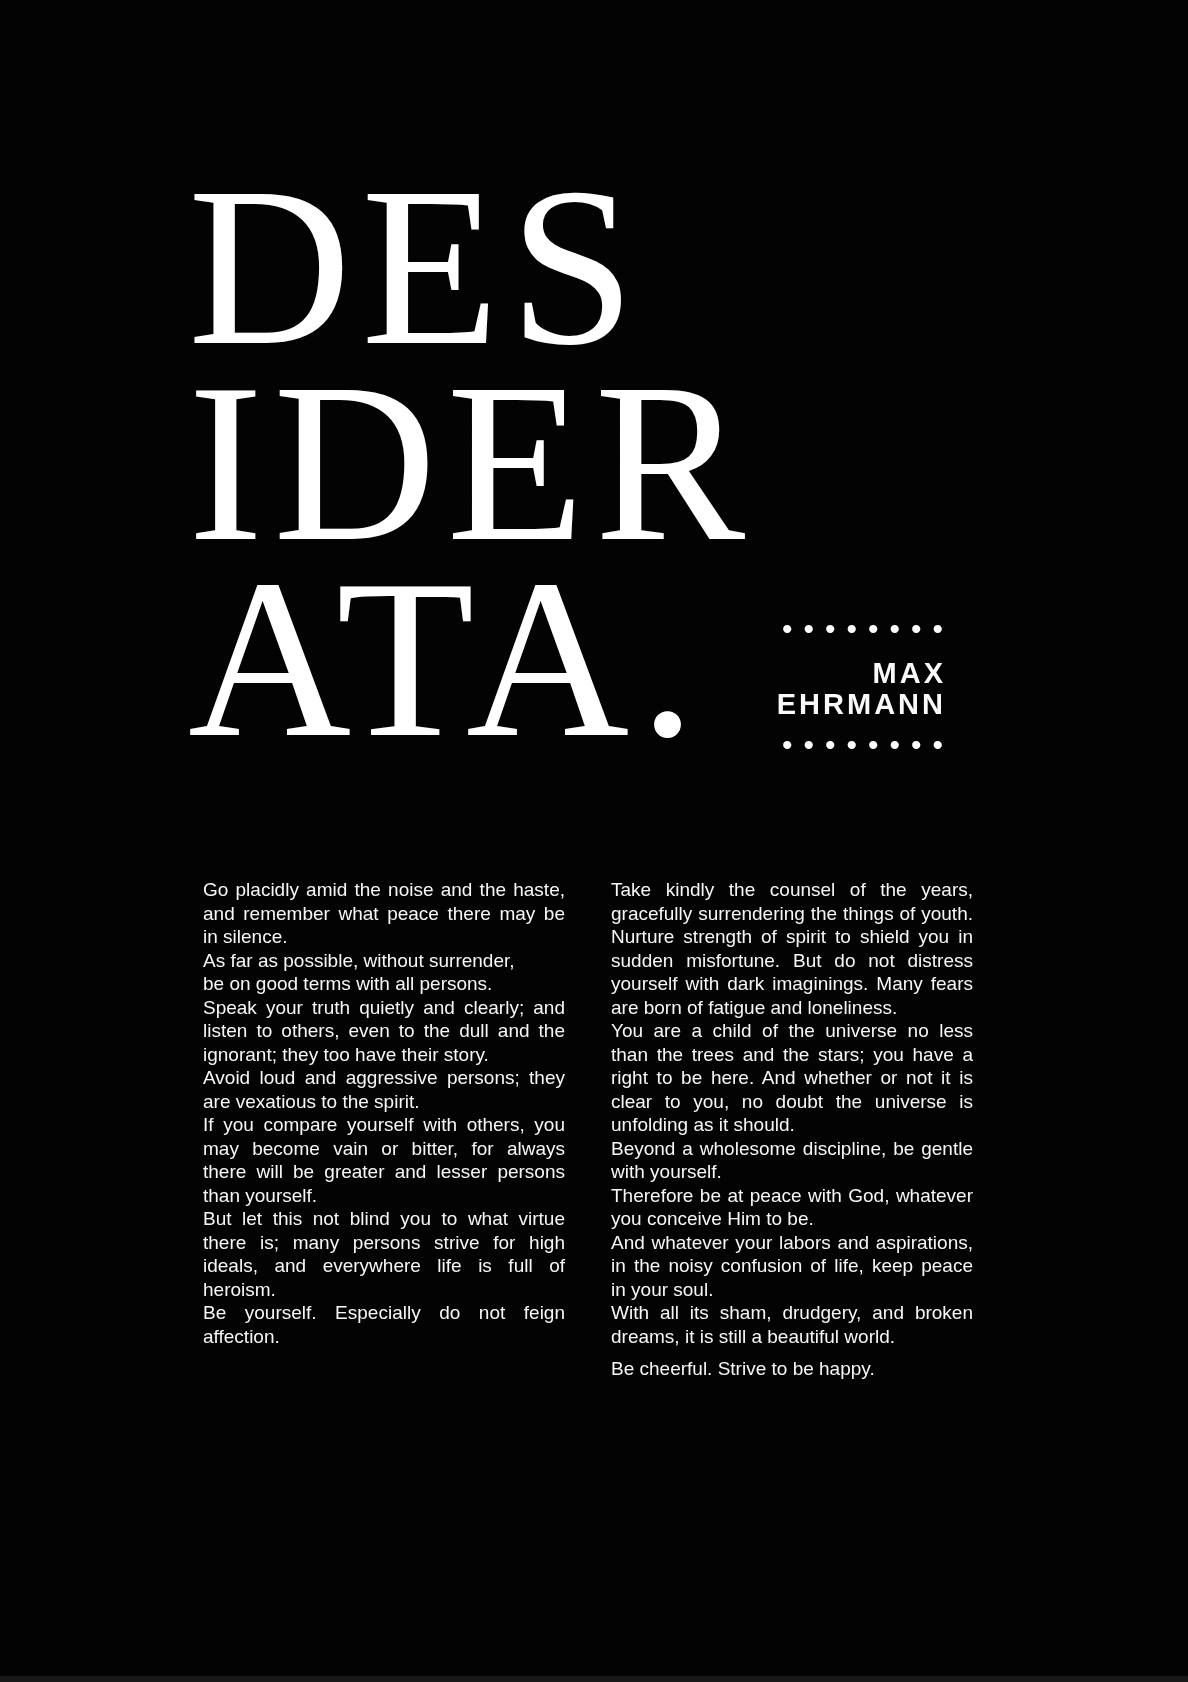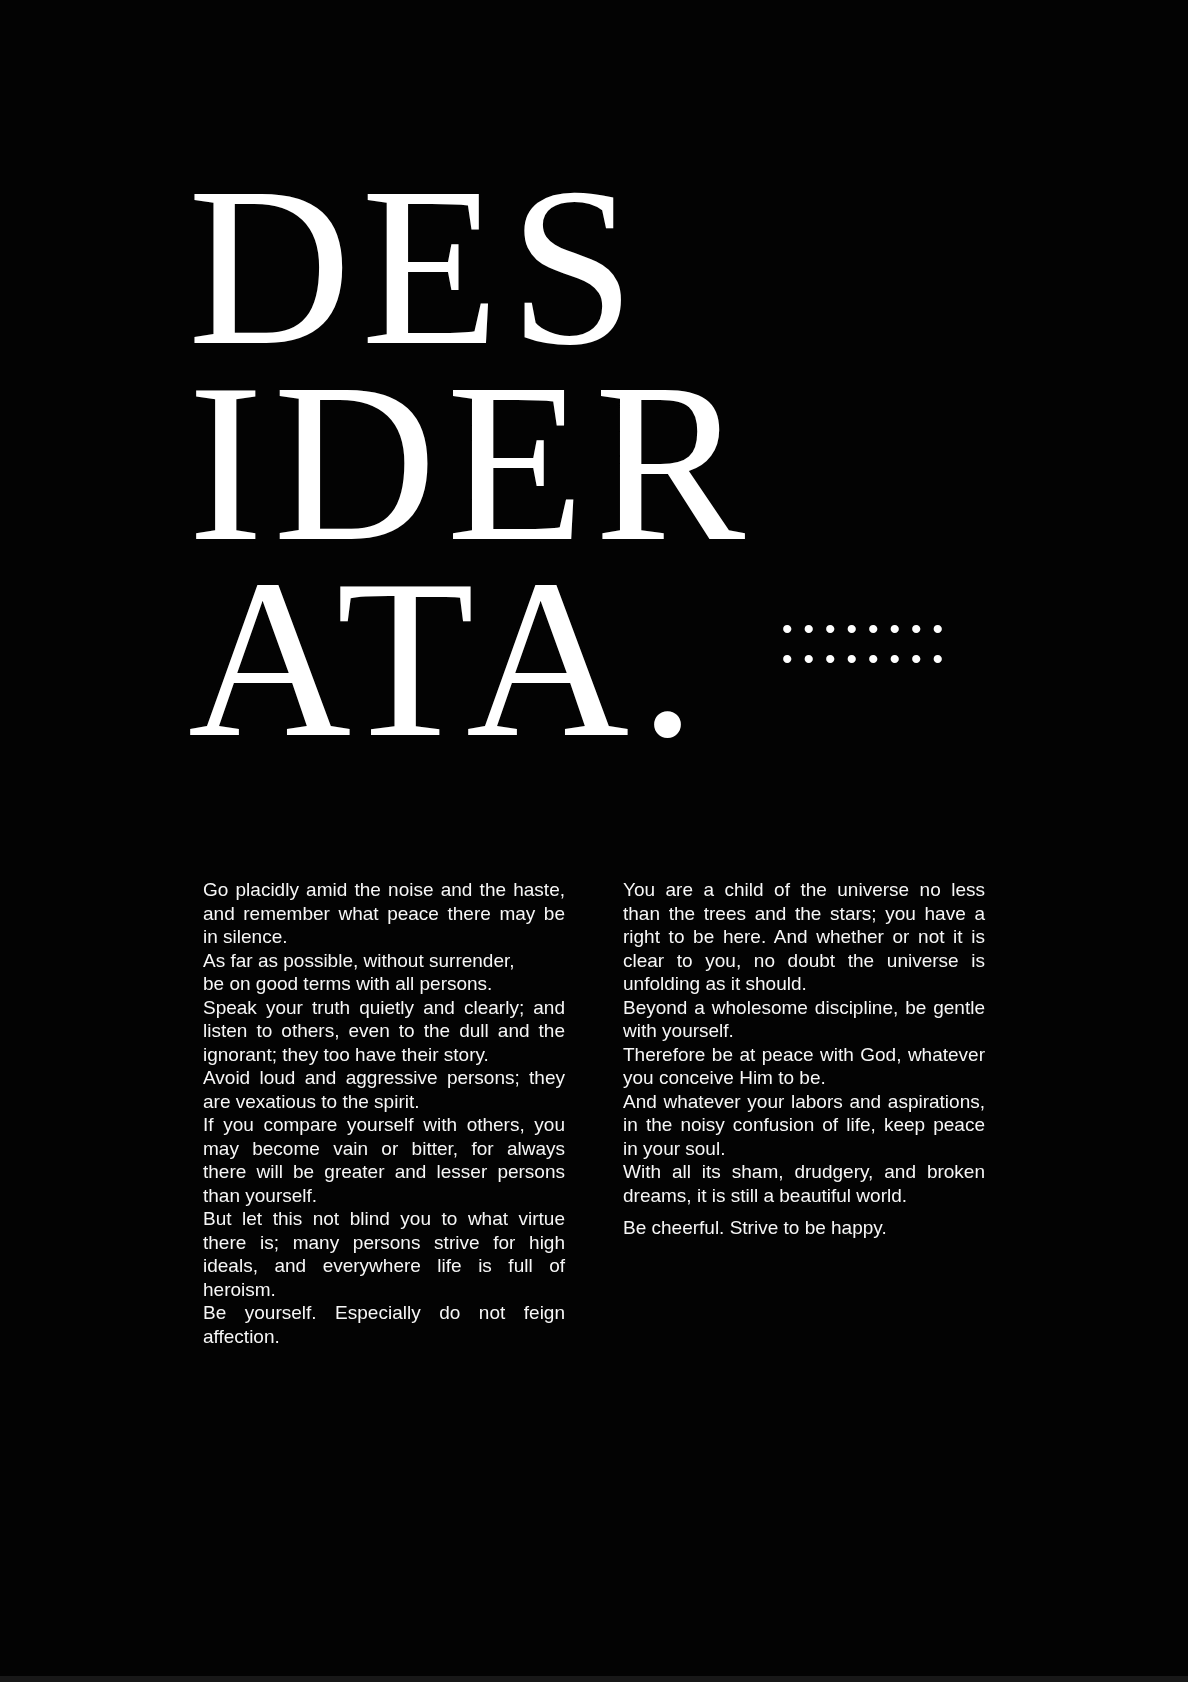--- a/index.html
+++ b/index.html
@@ -53,21 +53,21 @@
     margin-right: -3px; 
     color: #fafafa;
   }
   
   .poem {
     position: absolute;
     left: 203px;
     top: 878px;
     width: 782px;
     display: flex;
-    gap: 58px;
+    gap: 46px;
   }
   .poem-col {
     width: 362px;
     font-size: 19px;
     line-height: 23.5px;
     color: #f7f7f7;
     text-align: justify;
   }
   .poem-col p {
     margin: 0;
@@ -89,35 +89,40 @@
 <body>
 
 <div class="poster">
 
   <div class="title">DES
 IDER
 ATA.</div>
 
   <div class="attribution">
     <div class="dots">••••••••</div>
+    <div class="author-name">
+      <div>MAX</div>
+      <div>EHRMANN</div>
+    </div>
     <div class="dots">••••••••</div>
   </div>
 
   <div class="poem">
     <div class="poem-col">
         <p>Go placidly amid the noise and the haste, and remember what peace there may be in silence.</p>
         <p>As far as possible, without surrender,
 be on good terms with all persons.</p>
         <p>Speak your truth quietly and clearly; and listen to others, even to the dull and the ignorant; they too have their story.</p>
         <p>Avoid loud and aggressive persons; they are vexatious to the spirit.</p>
         <p>If you compare yourself with others, you may become vain or bitter, for always there will be greater and lesser persons than yourself.</p>
         <p>But let this not blind you to what virtue there is; many persons strive for high ideals, and everywhere life is full of heroism.</p>
         <p>Be yourself. Especially do not feign affection.</p>
       </div>
     <div class="poem-col">
+        <p>Take kindly the counsel of the years, gracefully surrendering the things of youth. Nurture strength of spirit to shield you in sudden misfortune. But do not distress yourself with dark imaginings. Many fears are born of fatigue and loneliness.</p>
         <p>You are a child of the universe no less than the trees and the stars; you have a right to be here. And whether or not it is clear to you, no doubt the universe is unfolding as it should.</p>
         <p>Beyond a wholesome discipline, be gentle with yourself.</p>
         <p>Therefore be at peace with God, whatever you conceive Him to be.</p>
         <p>And whatever your labors and aspirations, in the noisy confusion of life, keep peace in your soul.</p>
         <p>With all its sham, drudgery, and broken dreams, it is still a beautiful world.</p>
       <p class="closing">Be cheerful. Strive to be happy.</p>
     </div>
   </div>
 
   <div class="bottom-edge"></div>

